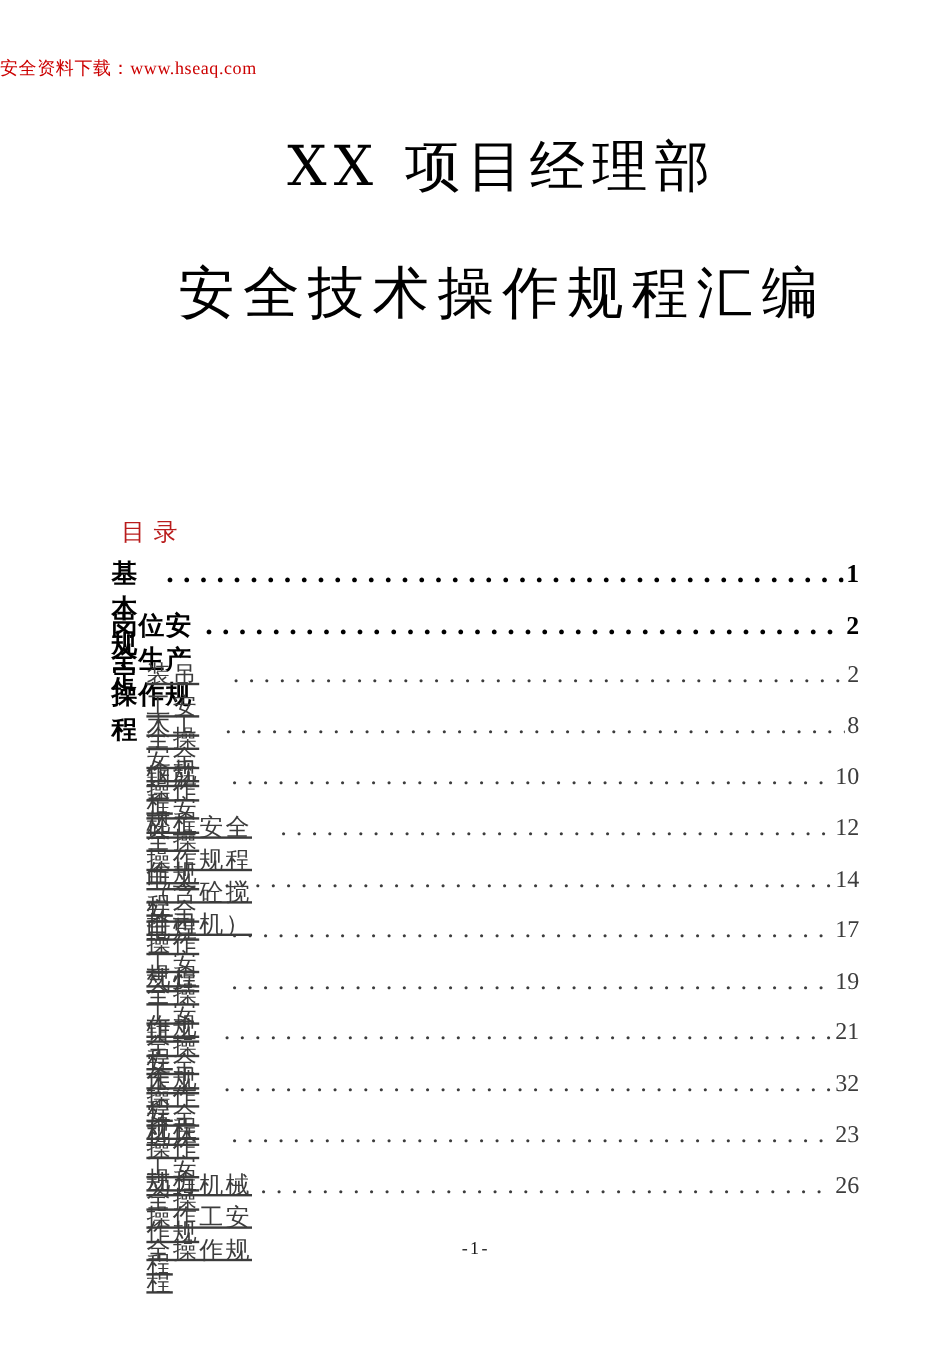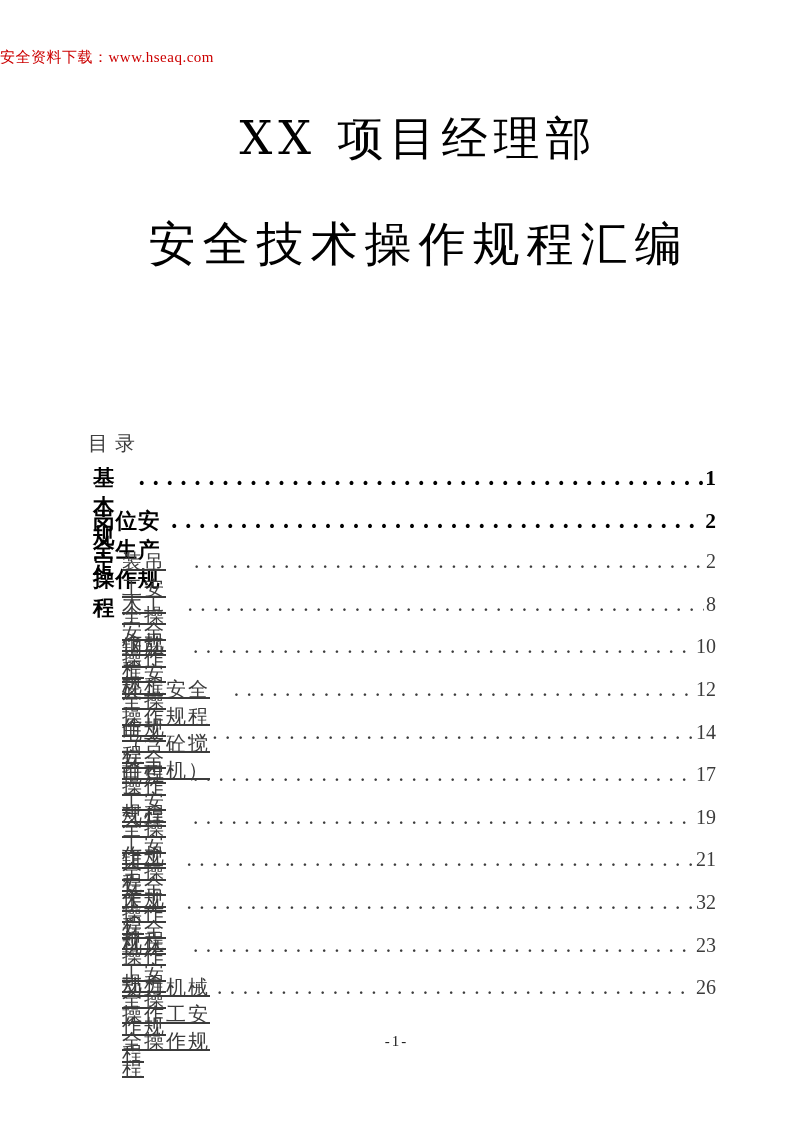--- a/index.html
+++ b/index.html
@@ -25,24 +25,24 @@
   }
   .watermark .url { font-family: "Liberation Serif", serif; }
 
   .doc-title { position: absolute; left: 0; width: 100%; text-align: center; font-weight: normal; padding-left: 22px; }
   .doc-title.line1 { top: 108px; font-size: 46px; letter-spacing: 6px; }
   .doc-title.line2 { top: 213px; font-size: 47px; letter-spacing: 7px; }
 
   .toc-heading {
     position: absolute;
     top: 430px;
-    left: 88px;
+    left: 101px;
     font-size: 20px;
     letter-spacing: 7px;
-    color: #404040;
+    color: #b91c1c;
   }
 
   .toc {
     position: absolute;
     top: 463px;
     left: 93px;
     right: 77px;
   }
   .toc-row {
     display: flex;

